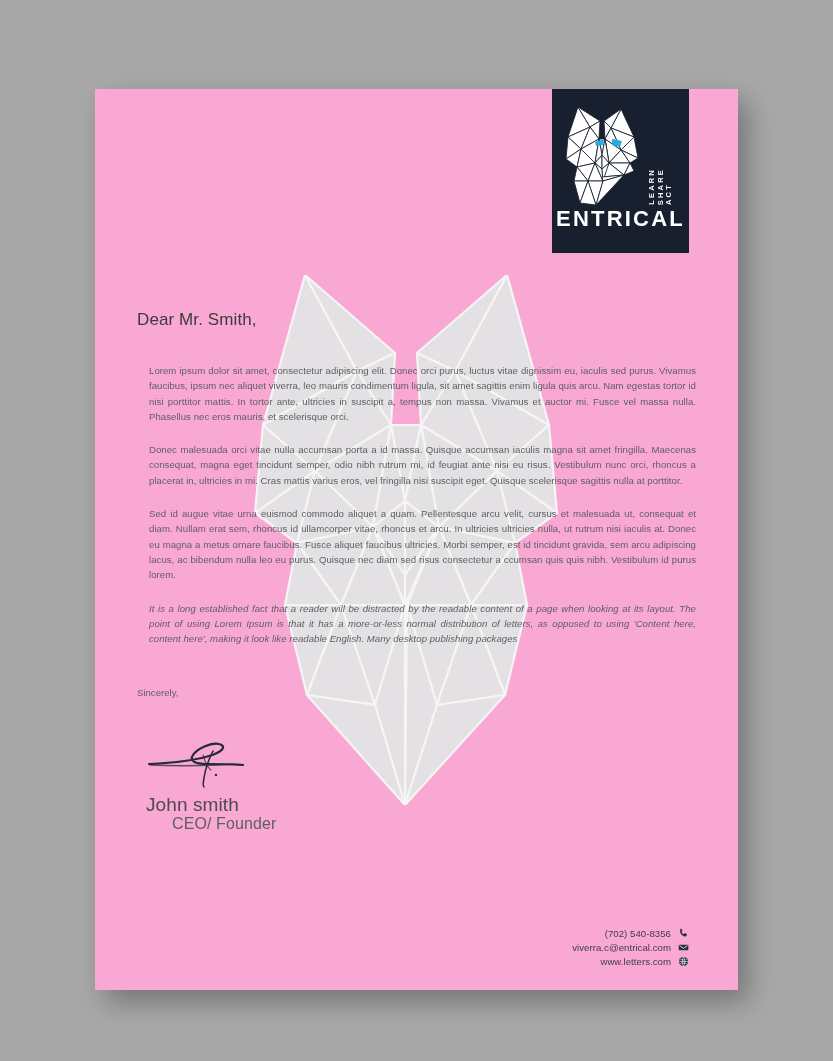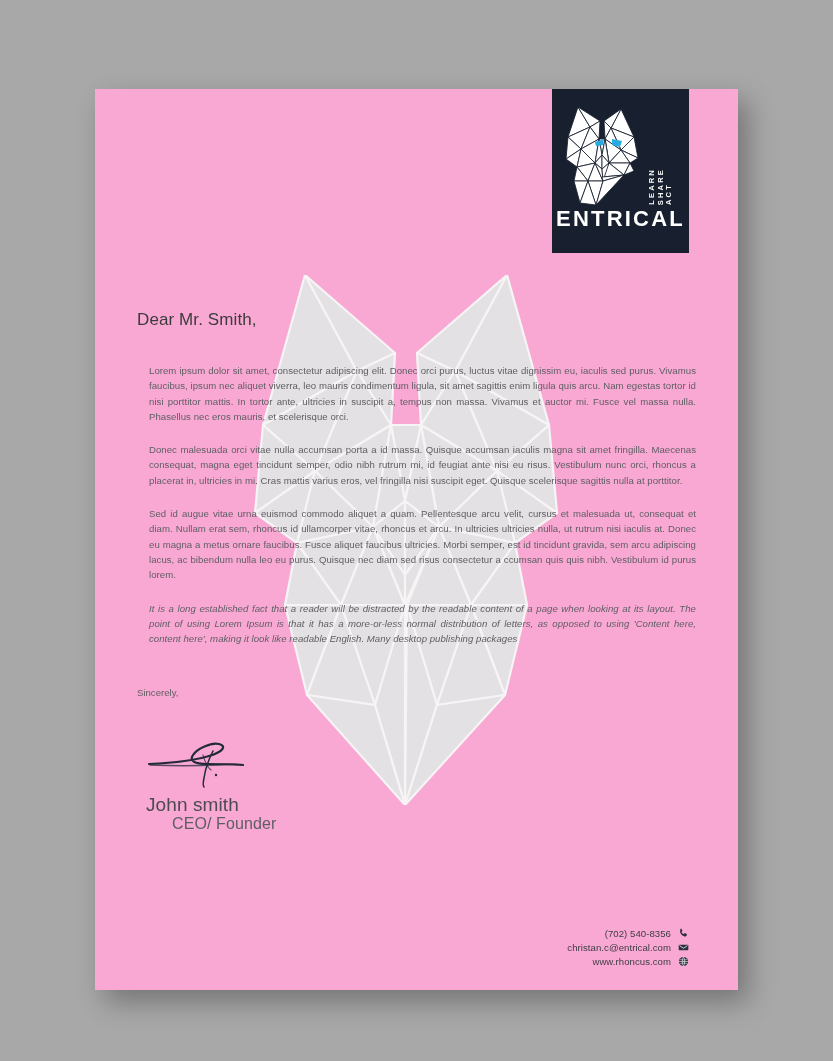--- a/index.html
+++ b/index.html
@@ -333,31 +333,31 @@
     <div class="footer-row">
       <span class="footer-text">(702) 540-8356</span>
       <span class="footer-icon">
         <svg viewBox="0 0 16 16" xmlns="http://www.w3.org/2000/svg">
           <path fill="#2b3040" d="M3.2 1.4c.6-.6 1.5-.5 2 .2l1 1.5c.4.6.3 1.3-.2 1.8l-.7.7c-.2.2-.2.4-.1.6.5 1.1 1.5 2.1 2.6 2.6.2.1.4.1.6-.1l.7-.7c.5-.5 1.2-.6 1.8-.2l1.5 1c.7.5.8 1.4.2 2l-.8.8c-.7.7-1.7.9-2.6.6C6.6 11.3 4.2 9 3.1 6 2.7 5.1 2.9 4.1 3.6 3.4z"></path>
         </svg>
       </span>
     </div>
 
     <div class="footer-row">
-      <span class="footer-text">christan.c@entrical.com</span>
+      <span class="footer-text">viverra.c@entrical.com</span>
       <span class="footer-icon">
         <svg viewBox="0 0 16 16" xmlns="http://www.w3.org/2000/svg">
           <rect x="1" y="4" width="14" height="8" rx="1.2" fill="#2b3040"></rect>
           <path d="M2.2 5.2 L8 9.2 L13.8 5.2" fill="none" stroke="#f7f4f5" stroke-width="1.2"></path>
         </svg>
       </span>
     </div>
 
     <div class="footer-row">
-      <span class="footer-text">www.rhoncus.com</span>
+      <span class="footer-text">www.letters.com</span>
       <span class="footer-icon">
         <svg viewBox="0 0 16 16" xmlns="http://www.w3.org/2000/svg">
           <circle cx="8" cy="8" r="6.6" fill="#2b3040"></circle>
           <path d="M8 1.4 C5.6 4 5.6 12 8 14.6 M8 1.4 C10.4 4 10.4 12 8 14.6 M1.6 8 H14.4" fill="none" stroke="#f7f4f5" stroke-width="0.9"></path>
           <path d="M3 4.6 C5 6 11 6 13 4.6 M3 11.4 C5 10 11 10 13 11.4" fill="none" stroke="#f7f4f5" stroke-width="0.8"></path>
         </svg>
       </span>
     </div>
   </div>
 

